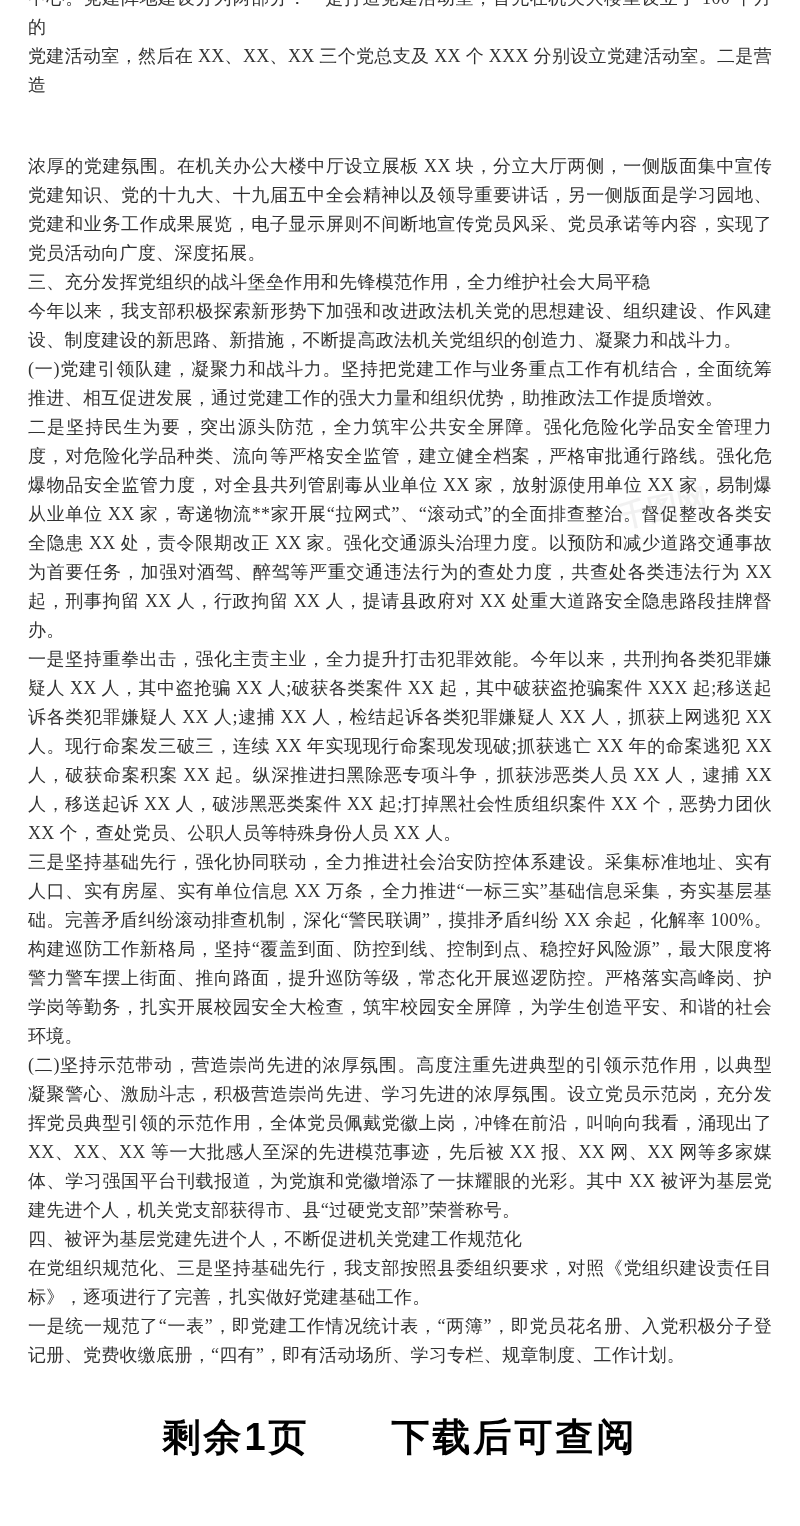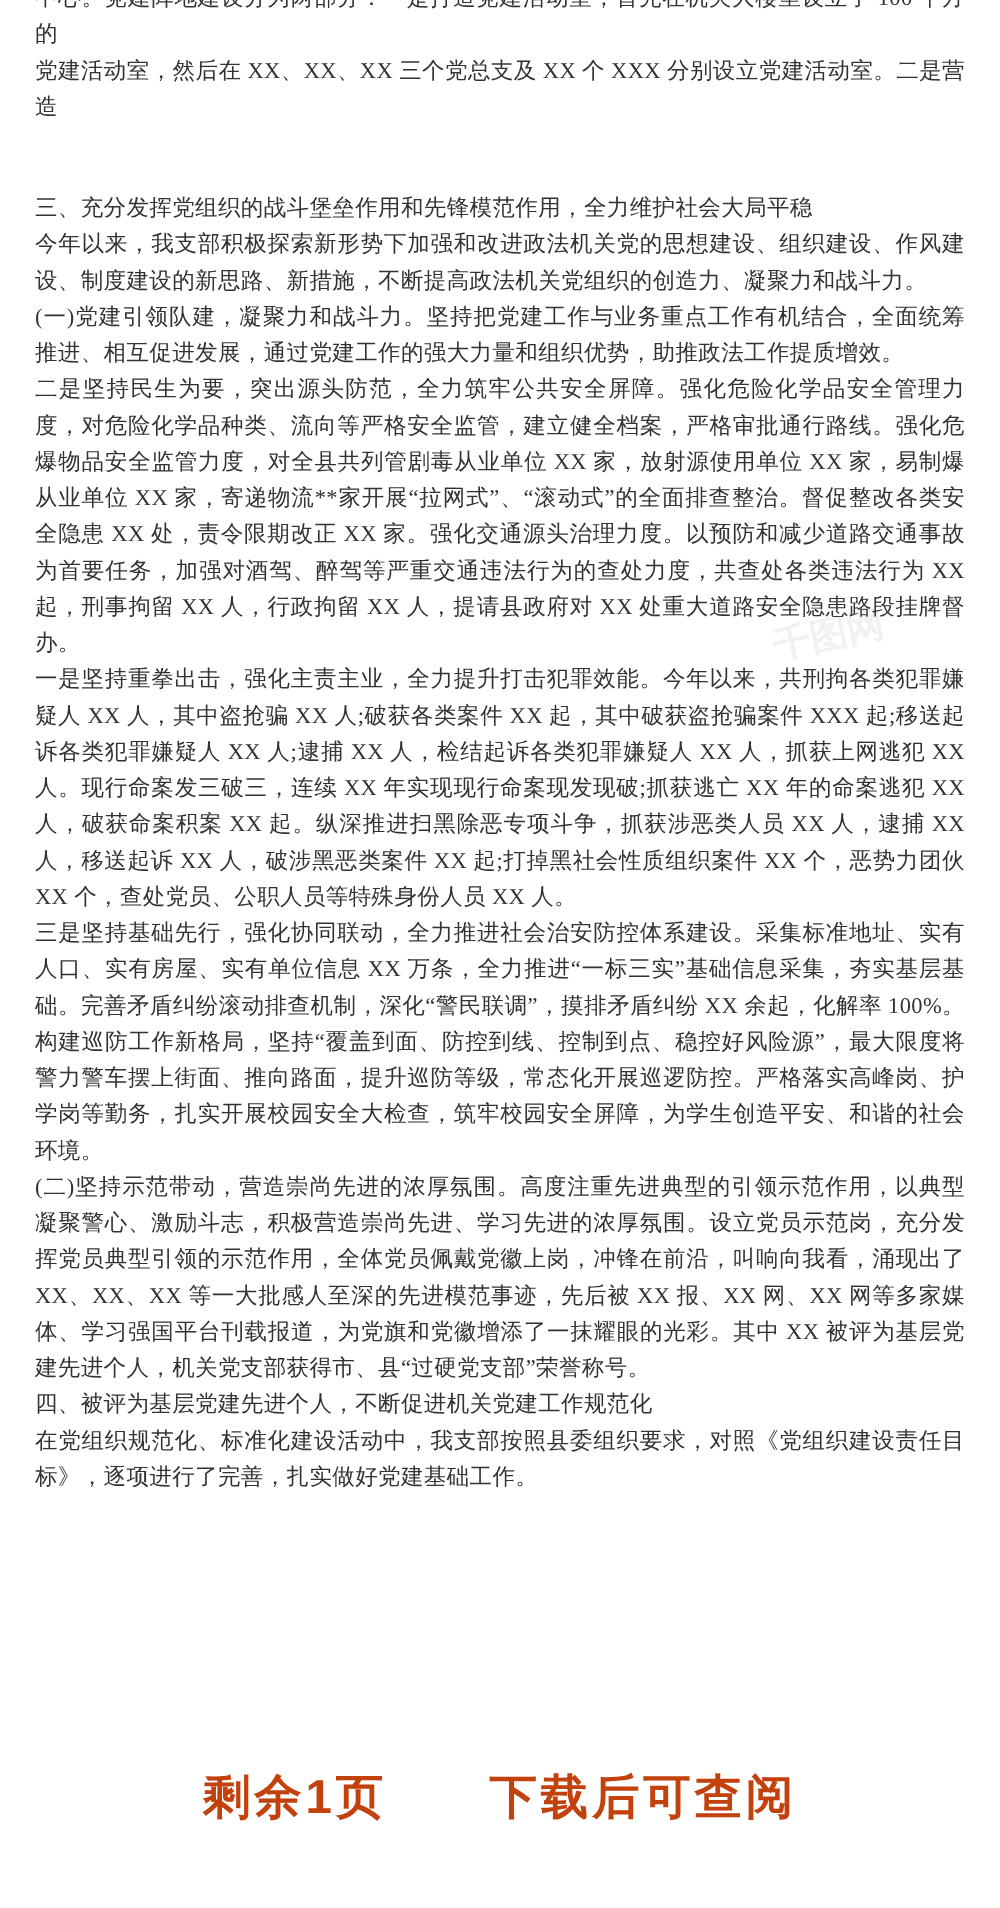--- a/index.html
+++ b/index.html
@@ -37,21 +37,21 @@
   }
   .footer-notice {
     position: absolute;
     left: 0;
     right: 0;
     top: 1412px;
     text-align: center;
     font-family: "Liberation Sans", "DejaVu Sans", sans-serif;
     font-size: 38px;
     font-weight: bold;
-    color: #c2410c;
+    color: #000000;
     letter-spacing: 3px;
   }
   .watermark {
     position: absolute;
     top: 488px;
     left: 618px;
     transform: rotate(-12deg);
     font-size: 30px;
     font-weight: bold;
     color: rgba(120, 120, 120, 0.10);
@@ -64,27 +64,29 @@
 
 <div class="doc">
   <div class="clip-wrap">
     <p>中心。党建阵地建设分为两部分：一是打造党建活动室，首先在机关大楼里设立了 100 平方的</p>
     <p>党建活动室，然后在 XX、XX、XX 三个党总支及 XX 个 XXX 分别设立党建活动室。二是营造</p>
   </div>
 
   <div class="page-gap"></div>
 
   <div>
+      <p class="para normal">浓厚的党建氛围。在机关办公大楼中厅设立展板 XX 块，分立大厅两侧，一侧版面集中宣传党建知识、党的十九大、十九届五中全会精神以及领导重要讲话，另一侧版面是学习园地、党建和业务工作成果展览，电子显示屏则不间断地宣传党员风采、党员承诺等内容，实现了党员活动向广度、深度拓展。</p>
       <p class="para heading">三、充分发挥党组织的战斗堡垒作用和先锋模范作用，全力维护社会大局平稳</p>
       <p class="para normal">今年以来，我支部积极探索新形势下加强和改进政法机关党的思想建设、组织建设、作风建设、制度建设的新思路、新措施，不断提高政法机关党组织的创造力、凝聚力和战斗力。</p>
       <p class="para normal">(一)党建引领队建，凝聚力和战斗力。坚持把党建工作与业务重点工作有机结合，全面统筹推进、相互促进发展，通过党建工作的强大力量和组织优势，助推政法工作提质增效。</p>
       <p class="para normal">二是坚持民生为要，突出源头防范，全力筑牢公共安全屏障。强化危险化学品安全管理力度，对危险化学品种类、流向等严格安全监管，建立健全档案，严格审批通行路线。强化危爆物品安全监管力度，对全县共列管剧毒从业单位 XX 家，放射源使用单位 XX 家，易制爆从业单位 XX 家，寄递物流**家开展“拉网式”、“滚动式”的全面排查整治。督促整改各类安全隐患 XX 处，责令限期改正 XX 家。强化交通源头治理力度。以预防和减少道路交通事故为首要任务，加强对酒驾、醉驾等严重交通违法行为的查处力度，共查处各类违法行为 XX 起，刑事拘留 XX 人，行政拘留 XX 人，提请县政府对 XX 处重大道路安全隐患路段挂牌督办。</p>
       <p class="para normal">一是坚持重拳出击，强化主责主业，全力提升打击犯罪效能。今年以来，共刑拘各类犯罪嫌疑人 XX 人，其中盗抢骗 XX 人;破获各类案件 XX 起，其中破获盗抢骗案件 XXX 起;移送起诉各类犯罪嫌疑人 XX 人;逮捕 XX 人，检结起诉各类犯罪嫌疑人 XX 人，抓获上网逃犯 XX 人。现行命案发三破三，连续 XX 年实现现行命案现发现破;抓获逃亡 XX 年的命案逃犯 XX 人，破获命案积案 XX 起。纵深推进扫黑除恶专项斗争，抓获涉恶类人员 XX 人，逮捕 XX 人，移送起诉 XX 人，破涉黑恶类案件 XX 起;打掉黑社会性质组织案件 XX 个，恶势力团伙 XX 个，查处党员、公职人员等特殊身份人员 XX 人。</p>
       <p class="para normal">三是坚持基础先行，强化协同联动，全力推进社会治安防控体系建设。采集标准地址、实有人口、实有房屋、实有单位信息 XX 万条，全力推进“一标三实”基础信息采集，夯实基层基础。完善矛盾纠纷滚动排查机制，深化“警民联调”，摸排矛盾纠纷 XX 余起，化解率 100%。构建巡防工作新格局，坚持“覆盖到面、防控到线、控制到点、稳控好风险源”，最大限度将警力警车摆上街面、推向路面，提升巡防等级，常态化开展巡逻防控。严格落实高峰岗、护学岗等勤务，扎实开展校园安全大检查，筑牢校园安全屏障，为学生创造平安、和谐的社会环境。</p>
       <p class="para normal">(二)坚持示范带动，营造崇尚先进的浓厚氛围。高度注重先进典型的引领示范作用，以典型凝聚警心、激励斗志，积极营造崇尚先进、学习先进的浓厚氛围。设立党员示范岗，充分发挥党员典型引领的示范作用，全体党员佩戴党徽上岗，冲锋在前沿，叫响向我看，涌现出了 XX、XX、XX 等一大批感人至深的先进模范事迹，先后被 XX 报、XX 网、XX 网等多家媒体、学习强国平台刊载报道，为党旗和党徽增添了一抹耀眼的光彩。其中 XX 被评为基层党建先进个人，机关党支部获得市、县“过硬党支部”荣誉称号。</p>
       <p class="para heading">四、被评为基层党建先进个人，不断促进机关党建工作规范化</p>
-      <p class="para normal">在党组织规范化、标准化建设活动中，我支部按照县委组织要求，对照《党组织建设责任目标》，逐项进行了完善，扎实做好党建基础工作。</p>
+      <p class="para normal">在党组织规范化、三是坚持基础先行，我支部按照县委组织要求，对照《党组织建设责任目标》，逐项进行了完善，扎实做好党建基础工作。</p>
+      <p class="para normal">一是统一规范了“一表”，即党建工作情况统计表，“两簿”，即党员花名册、入党积极分子登记册、党费收缴底册，“四有”，即有活动场所、学习专栏、规章制度、工作计划。</p>
     </div>
 </div>
 
 <div class="watermark">千图网</div>
 
 <div class="footer-notice">剩余1页　　下载后可查阅</div>
 
 </body></html>

